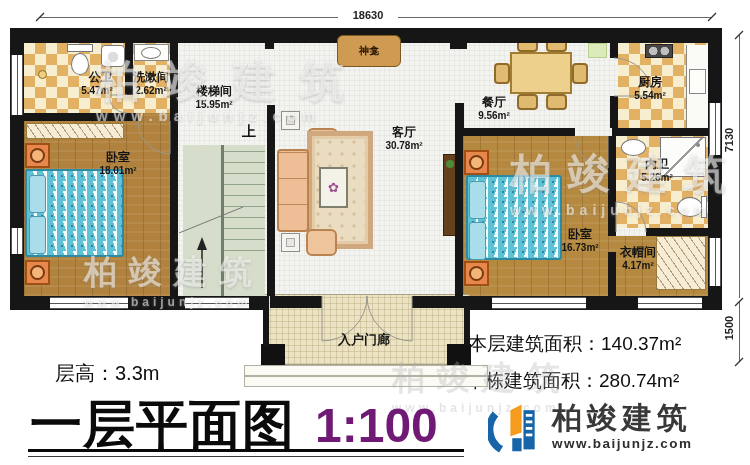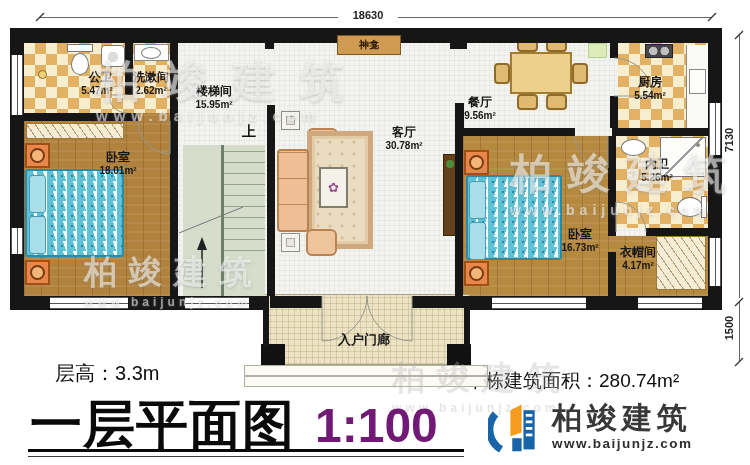--- a/index.html
+++ b/index.html
@@ -208,40 +208,40 @@
         <line x1="708" y1="21" x2="716" y2="13"></line>
       <line x1="735" y1="39" x2="743" y2="31"></line>
         <line x1="735" y1="306" x2="743" y2="298"></line>
         <line x1="735" y1="366" x2="743" y2="358"></line>
     </g>
     <line x1="202" y1="288" x2="202" y2="246" stroke="#222" stroke-width="1.5"></line>
     <polygon points="202,237 197,250 207,250" fill="#222"></polygon>
     <line x1="179" y1="233" x2="243" y2="207" stroke="#777" stroke-width="1"></line>
   </svg>
 
-  <div class="abs shrine" style="left:337px;top:35px;width:64px;height:20px;">神龛</div>
+  <div class="abs shrine" style="left:337px;top:35px;width:64px;height:32px;border-radius:6px;">神龛</div>
   <div class="abs uplabel" style="left:242px;top:123px;">上</div>
 
   <div class="rlabel" style="left:97px;top:84px;text-align:right;">
     <div class="rname">公卫</div>
     <div class="rarea">5.47m²</div>
   </div>
   <div class="rlabel" style="left:151px;top:84px;">
     <div class="rname">洗漱间</div>
     <div class="rarea">2.62m²</div>
   </div>
   <div class="rlabel" style="left:214px;top:98px;">
     <div class="rname">楼梯间</div>
     <div class="rarea">15.95m²</div>
   </div>
   <div class="rlabel" style="left:404px;top:139px;">
     <div class="rname">客厅</div>
     <div class="rarea">30.78m²</div>
   </div>
-  <div class="rlabel" style="left:480px;top:109px;">
+  <div class="rlabel" style="left:494px;top:109px;">
     <div class="rname">餐厅</div>
     <div class="rarea">9.56m²</div>
   </div>
   <div class="rlabel" style="left:650px;top:89px;">
     <div class="rname">厨房</div>
     <div class="rarea">5.54m²</div>
   </div>
   <div class="rlabel" style="left:657px;top:171px;">
     <div class="rname">内卫</div>
     <div class="rarea">5.26m²</div>
@@ -256,20 +256,21 @@
   </div>
   <div class="rlabel" style="left:638px;top:259px;">
     <div class="rname">衣帽间</div>
     <div class="rarea">4.17m²</div>
   </div>
   <div class="rlabel" style="left:364px;top:340px;">
     <div class="rname" style="font-size:13px;">入户门廊</div>
   </div>
 
   <div class="stat" style="left:55px;top:360px;font-size:20px;text-align:center;">层高：3.3m</div>
+  <div class="stat" style="left:468px;top:331px;font-size:19px;">本层建筑面积：140.37m²</div>
   <div class="stat" style="left:466px;top:368px;font-size:19px;">本栋建筑面积：280.74m²</div>
 
   <div class="abs" style="left:30px;top:390px;white-space:nowrap;z-index:8;">
     <span class="title-main">一层平面图</span><span class="title-scale">1:100</span>
   </div>
   <div class="abs underline1" style="left:28px;top:449px;width:436px;height:3px;"></div>
   <div class="abs underline2" style="left:28px;top:456px;width:436px;height:1px;"></div>
 
   <div class="abs logo" style="left:488px;top:397px;">
     <svg width="56" height="60" viewBox="0 0 60 64">

